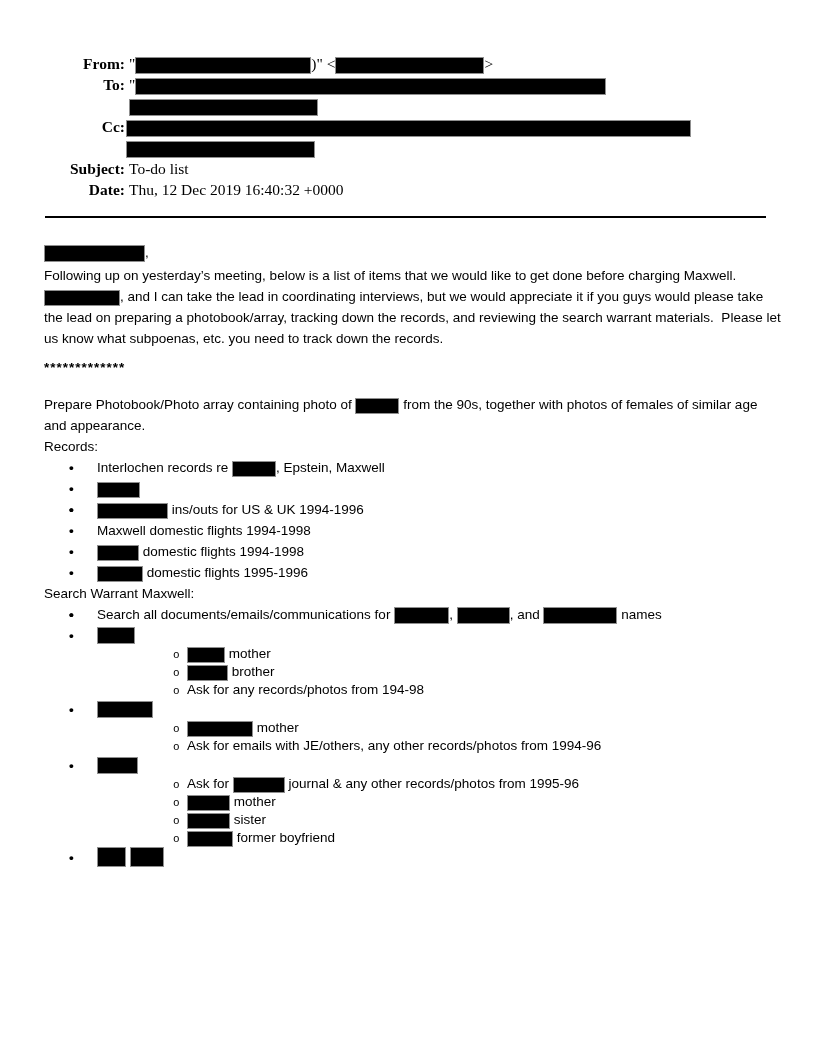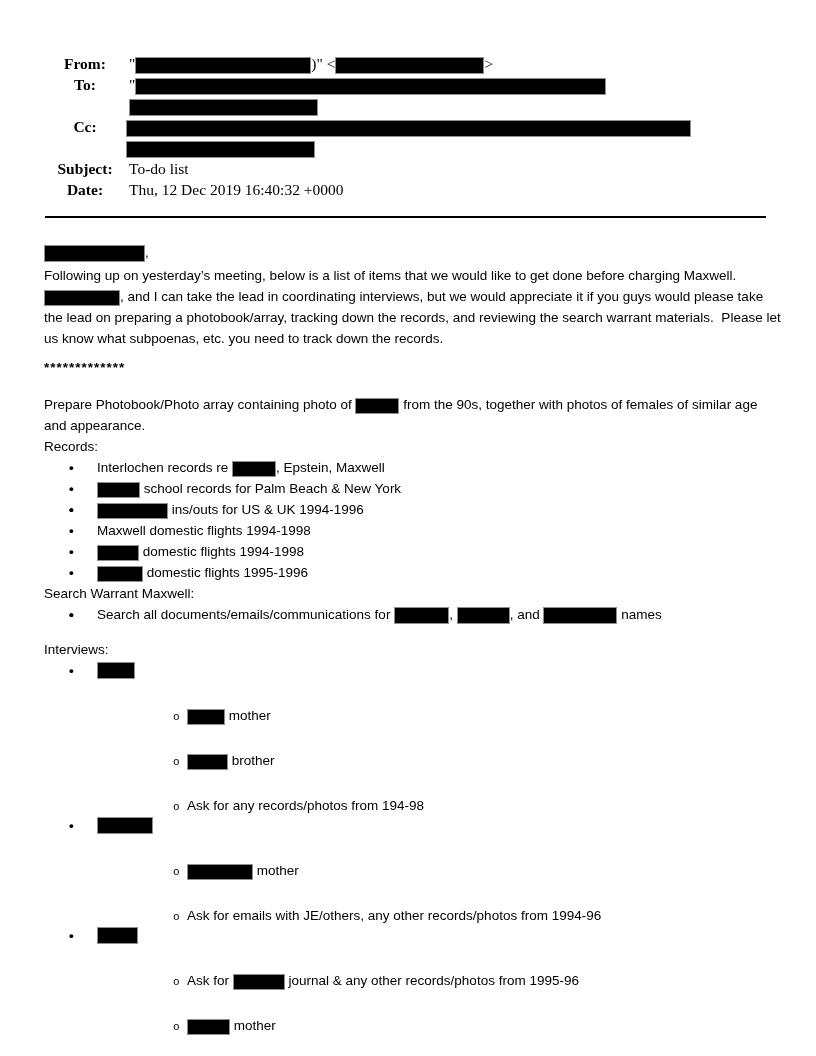--- a/index.html
+++ b/index.html
@@ -1,21 +1,21 @@
 <!DOCTYPE html>
 <html><head>
 <meta charset="utf-8">
 <style>
   html,body{margin:0;padding:0;background:#fff;}
   .page{position:relative;width:816px;height:1056px;background:#fff;color:#000;overflow:hidden;}
 
   
   .email-header{margin:53px 40px 0 45px;font-family:"Liberation Serif",serif;font-size:15.5px;line-height:21px;}
   .hrow{display:flex;align-items:flex-start;}
-  .hlabel{flex:none;width:80px;text-align:center;font-weight:bold;white-space:pre;}
+  .hlabel{flex:none;width:80px;text-align:right;font-weight:bold;white-space:pre;}
   .hvalue{margin-left:4px;}
   .hline{min-height:21px;}
 
   
   .redact{display:inline-block;background:#000;border:1px solid #8f8f8f;box-sizing:border-box;vertical-align:text-bottom;margin-bottom:-2px;}
 
   
   .rule{margin:16px 50px 0 45px;border-top:2.5px solid #000;height:0;}
 
   
@@ -24,21 +24,21 @@
   .para{margin-top:2px;}
   .separator{margin-top:8px;letter-spacing:1px;font-weight:bold;}
   .photobook{margin-top:16px;}
   .section-heading{}
   .heading-interviews{margin-top:14px;}
 
   ul{list-style:none;margin:0;padding:0;}
   ul.l1 > li{position:relative;padding-left:53px;}
   .m1{position:absolute;left:25px;top:0;}
   .m1::before{content:"\2022";font-weight:bold;}
-  ul.l2 > li{position:relative;padding-left:90px;line-height:18px;margin-top:27px;}
+  ul.l2 > li{position:relative;padding-left:90px;line-height:18px;}
   .m2{position:absolute;left:76px;top:0;font-size:11px;}
   .m2::before{content:"o";font-family:"Liberation Mono",monospace;}
   .iname{line-height:20px;}
   .iname .redact{vertical-align:middle;margin-bottom:0;}
 </style>
 </head>
 <body>
 
 <div class="page">
 
@@ -85,35 +85,34 @@
 
     <div class="para"><span>Following up on yesterday’s meeting, below is a list of items that we would like to get done before charging Maxwell. </span><span class="redact" style="width: 76px; height: 16px;"></span><span>, and I can take the lead in coordinating interviews, but we would appreciate it if you guys would please take the lead on preparing a photobook/array, tracking down the records, and reviewing the search warrant materials.&nbsp; Please let us know what subpoenas, etc. you need to track down the records.</span></div>
 
     <div class="separator">*************</div>
 
     <div class="photobook"><span>Prepare Photobook/Photo array containing photo of </span><span class="redact" style="width: 44px; height: 16px;"></span><span> from the 90s, together with photos of females of similar age and appearance.</span></div>
 
     <div class="section-heading">Records:</div>
     <ul class="l1">
       <li><span class="m1"></span><span><span>Interlochen records re </span><span class="redact" style="width: 44px; height: 16px;"></span><span>, Epstein, Maxwell</span></span></li>
-      <li><span class="m1"></span><span><span class="redact" style="width: 43px; height: 16px;"></span><span> school records for Palm Beach &amp; New York</span></span></li>
+      <li><span class="m1"></span><span><span class="redact" style="width: 43px; height: 16px;"></span></span></li>
       <li><span class="m1"></span></li>
       <li><span class="m1"></span><span><span class="redact" style="width: 71px; height: 16px;"></span><span> ins/outs for US &amp; UK 1994-1996</span></span></li>
       <li><span class="m1"></span><span><span>Maxwell domestic flights 1994-1998</span></span></li>
       <li><span class="m1"></span><span><span class="redact" style="width: 42px; height: 16px;"></span><span> domestic flights 1994-1998</span></span></li>
       <li><span class="m1"></span><span><span class="redact" style="width: 46px; height: 16px;"></span><span> domestic flights 1995-1996</span></span></li>
     </ul>
 
     <div class="section-heading">Search Warrant Maxwell:</div>
     <ul class="l1">
       <li><span class="m1"></span></li>
       <li><span class="m1"></span><span><span>Search all documents/emails/communications for </span><span class="redact" style="width: 55px; height: 17px;"></span><span>, </span><span class="redact" style="width: 53px; height: 17px;"></span><span>, and </span><span class="redact" style="width: 74px; height: 17px;"></span><span> names</span></span></li>
     </ul>
 
-    <div class="section-heading heading-interviews">Interviews:</div>
     <ul class="l1">
 
       <li>
         <span class="m1"></span>
         <div class="iname"><span class="redact" style="width: 38px; height: 17px;"></span></div>
         <ul class="l2">
           <li><span class="m2"></span><span><span class="redact" style="width: 38px; height: 16px;"></span><span> mother</span></span></li>
           <li><span class="m2"></span><span><span class="redact" style="width: 41px; height: 16px;"></span><span> brother</span></span></li>
           <li><span class="m2"></span><span><span>Ask for any records/photos from 194-98</span></span></li>
         </ul>

